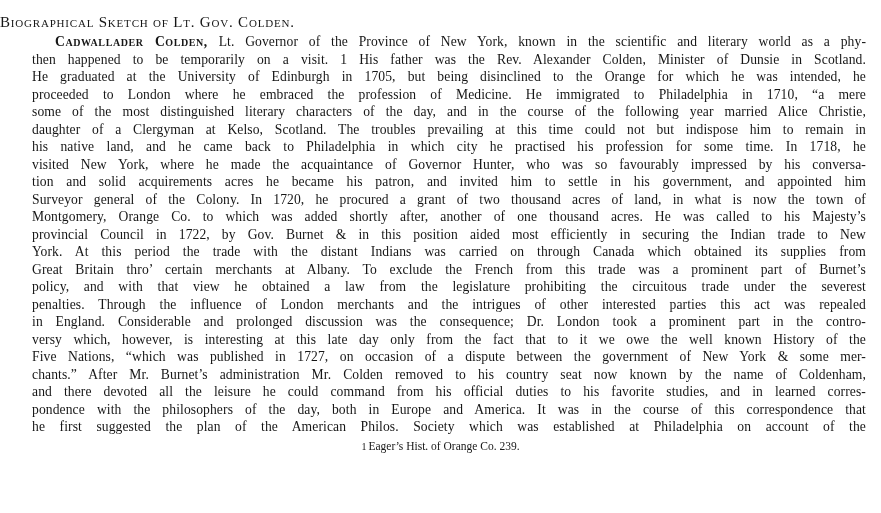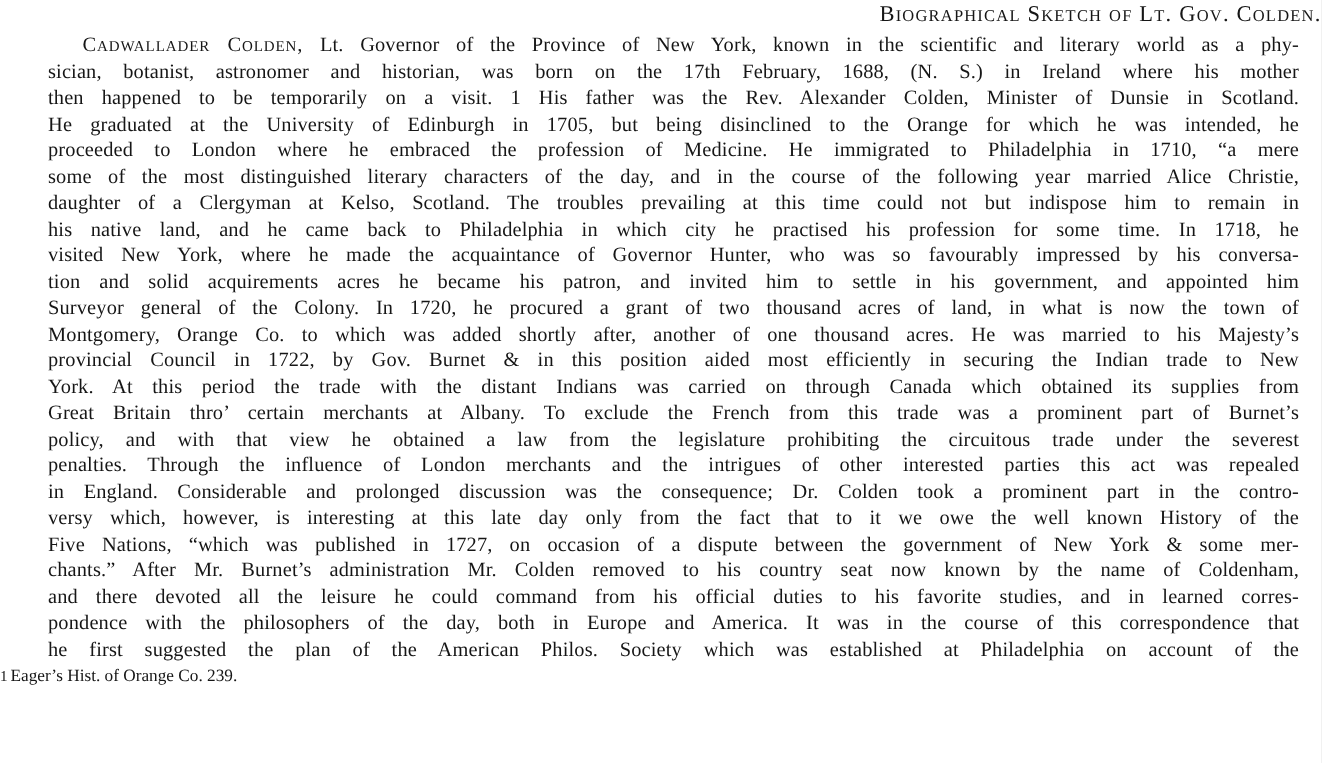--- a/index.html
+++ b/index.html
@@ -12,27 +12,27 @@
     width: 881px;
     height: 513px;
     background: #ffffff;
     color: #161616;
     font-family: "Liberation Serif", serif;
     overflow: hidden;
     box-sizing: border-box;
     padding-top: 2px;
   }
   .doc-title {
-    text-align: right;
+    text-align: left;
     font-variant: small-caps;
     font-size: 15px;
     line-height: 17px;
     letter-spacing: 0.8px;
     font-weight: normal;
-    margin: 0 0 2px 0;
+    margin: 12px 0 2px 0;
   }
   .doc-body {
     margin-left: 32px;
     width: 834px;
   }
   .line {
     font-size: 13.6px;
     height: 17.5px;
     line-height: 17.5px;
     text-align: justify;
@@ -42,60 +42,61 @@
     overflow: hidden;
     letter-spacing: 0.1px;
   }
   .line.first {
     padding-left: 23px;
     box-sizing: border-box;
   }
   .smallcaps {
     font-variant: small-caps;
     letter-spacing: 0.6px;
+    font-weight: bold;
   }
   .footnote {
     margin-top: 3px;
+    text-align: center;
     font-size: 11.5px;
     line-height: 14px;
   }
   .footnote .fn-marker {
     font-size: 10px;
     padding-right: 2px;
   }
 </style>
 </head>
 <body>
 
 <div class="page">
 
   <div class="doc-title">Biographical Sketch of Lt. Gov. Colden.</div>
 
   <div class="doc-body">
 
     <div class="line first"><span class="smallcaps">Cadwallader Colden,</span>
       <span>Lt. Governor of the Province of New York, known in the scientific and literary world as a phy-</span></div>
 
-    <div class="line">sician, botanist, astronomer and historian, was born on the 17th February, 1688, (N. S.) in Ireland where his mother</div>
     <div class="line">then happened to be temporarily on a visit. 1 His father was the Rev. Alexander Colden, Minister of Dunsie in Scotland.</div>
     <div class="line">He graduated at the University of Edinburgh in 1705, but being disinclined to the Orange for which he was intended, he</div>
     <div class="line">proceeded to London where he embraced the profession of Medicine. He immigrated to Philadelphia in 1710, “a mere</div>
     <div class="line">some of the most distinguished literary characters of the day, and in the course of the following year married Alice Christie,</div>
     <div class="line">daughter of a Clergyman at Kelso, Scotland. The troubles prevailing at this time could not but indispose him to remain in</div>
     <div class="line">his native land, and he came back to Philadelphia in which city he practised his profession for some time. In 1718, he</div>
     <div class="line">visited New York, where he made the acquaintance of Governor Hunter, who was so favourably impressed by his conversa-</div>
     <div class="line">tion and solid acquirements acres he became his patron, and invited him to settle in his government, and appointed him</div>
     <div class="line">Surveyor general of the Colony. In 1720, he procured a grant of two thousand acres of land, in what is now the town of</div>
-    <div class="line">Montgomery, Orange Co. to which was added shortly after, another of one thousand acres. He was married to his Majesty’s</div>
+    <div class="line">Montgomery, Orange Co. to which was added shortly after, another of one thousand acres. He was called to his Majesty’s</div>
     <div class="line">provincial Council in 1722, by Gov. Burnet &amp; in this position aided most efficiently in securing the Indian trade to New</div>
     <div class="line">York. At this period the trade with the distant Indians was carried on through Canada which obtained its supplies from</div>
     <div class="line">Great Britain thro’ certain merchants at Albany. To exclude the French from this trade was a prominent part of Burnet’s</div>
     <div class="line">policy, and with that view he obtained a law from the legislature prohibiting the circuitous trade under the severest</div>
     <div class="line">penalties. Through the influence of London merchants and the intrigues of other interested parties this act was repealed</div>
-    <div class="line">in England. Considerable and prolonged discussion was the consequence; Dr. Colden took a prominent part in the contro-</div>
+    <div class="line">in England. Considerable and prolonged discussion was the consequence; Dr. London took a prominent part in the contro-</div>
     <div class="line">versy which, however, is interesting at this late day only from the fact that to it we owe the well known History of the</div>
     <div class="line">Five Nations, “which was published in 1727, on occasion of a dispute between the government of New York &amp; some mer-</div>
     <div class="line">chants.” After Mr. Burnet’s administration Mr. Colden removed to his country seat now known by the name of Coldenham,</div>
     <div class="line">and there devoted all the leisure he could command from his official duties to his favorite studies, and in learned corres-</div>
     <div class="line">pondence with the philosophers of the day, both in Europe and America. It was in the course of this correspondence that</div>
     <div class="line">he first suggested the plan of the American Philos. Society which was established at Philadelphia on account of the</div>
 
   </div>
 
   <div class="footnote"><span class="fn-marker">1</span><span>Eager’s Hist. of Orange Co. 239.</span></div>

